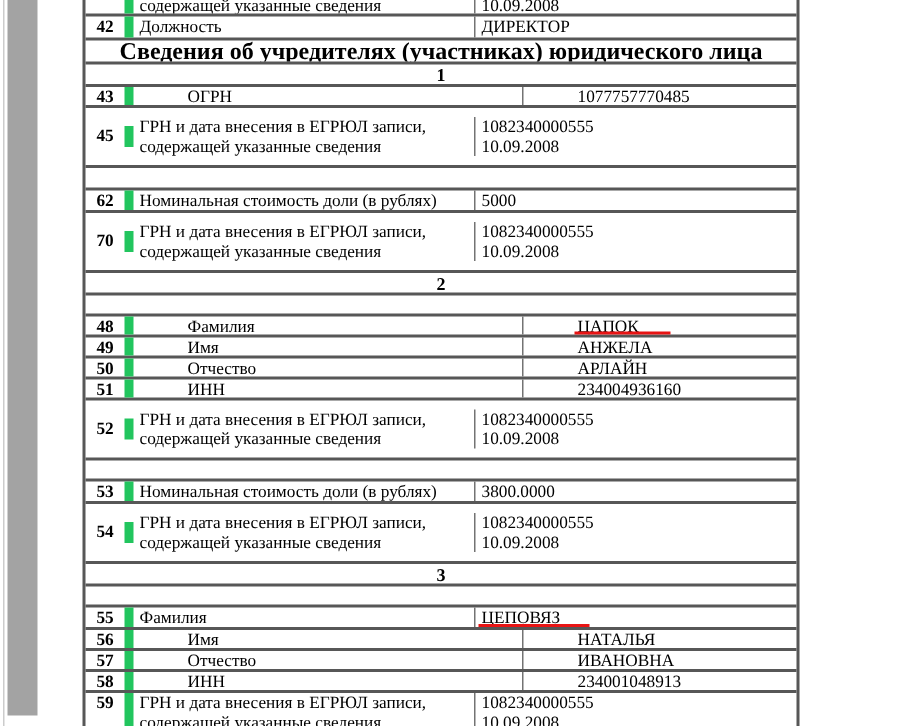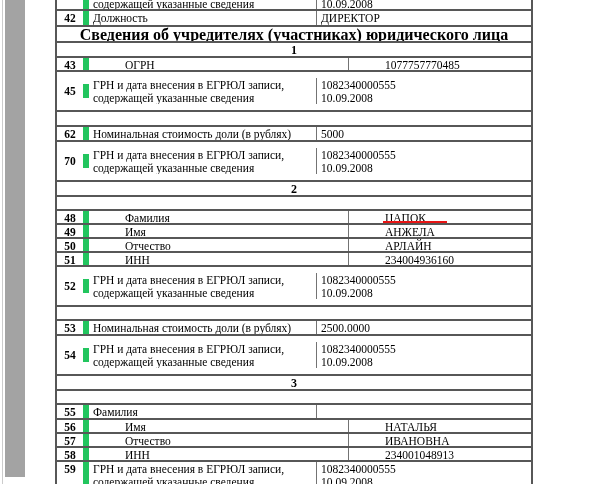--- a/index.html
+++ b/index.html
@@ -188,21 +188,21 @@
   </div>
 
   <div class="row spacer"></div>
 
   <div class="row h15">
     <div class="c num">53</div>
     <div class="c label">
         <span>Номинальная стоимость доли (в рублях)</span>
       </div>
     <div class="c value">
-        <span>2500.0000</span>
+        <span>3800.0000</span>
       </div>
   </div>
 
   <div class="row h30">
     <div class="c num">54</div>
     <div class="c label">
       <span>ГРН и дата внесения в ЕГРЮЛ записи,</span>
       <span>содержащей указанные сведения</span>
     </div>
     <div class="c value">
@@ -215,20 +215,24 @@
     <div class="c span-row sec-num" style="flex:1">3</div>
   </div>
 
   <div class="row spacer"></div>
 
   <div class="row h15">
     <div class="c num">55</div>
     <div class="c label">
         <span>Фамилия</span>
       </div>
+    <div class="c value">
+      <span>ЦЕПОВЯЗ</span>
+      <i class="redline rl-tsepovyaz"></i>
+    </div>
   </div>
 
   <div class="row h14">
     <div class="c num">56</div>
     <div class="c label">
         <span>Имя</span>
       </div>
     <div class="c value">
         <span>НАТАЛЬЯ</span>
       </div>

